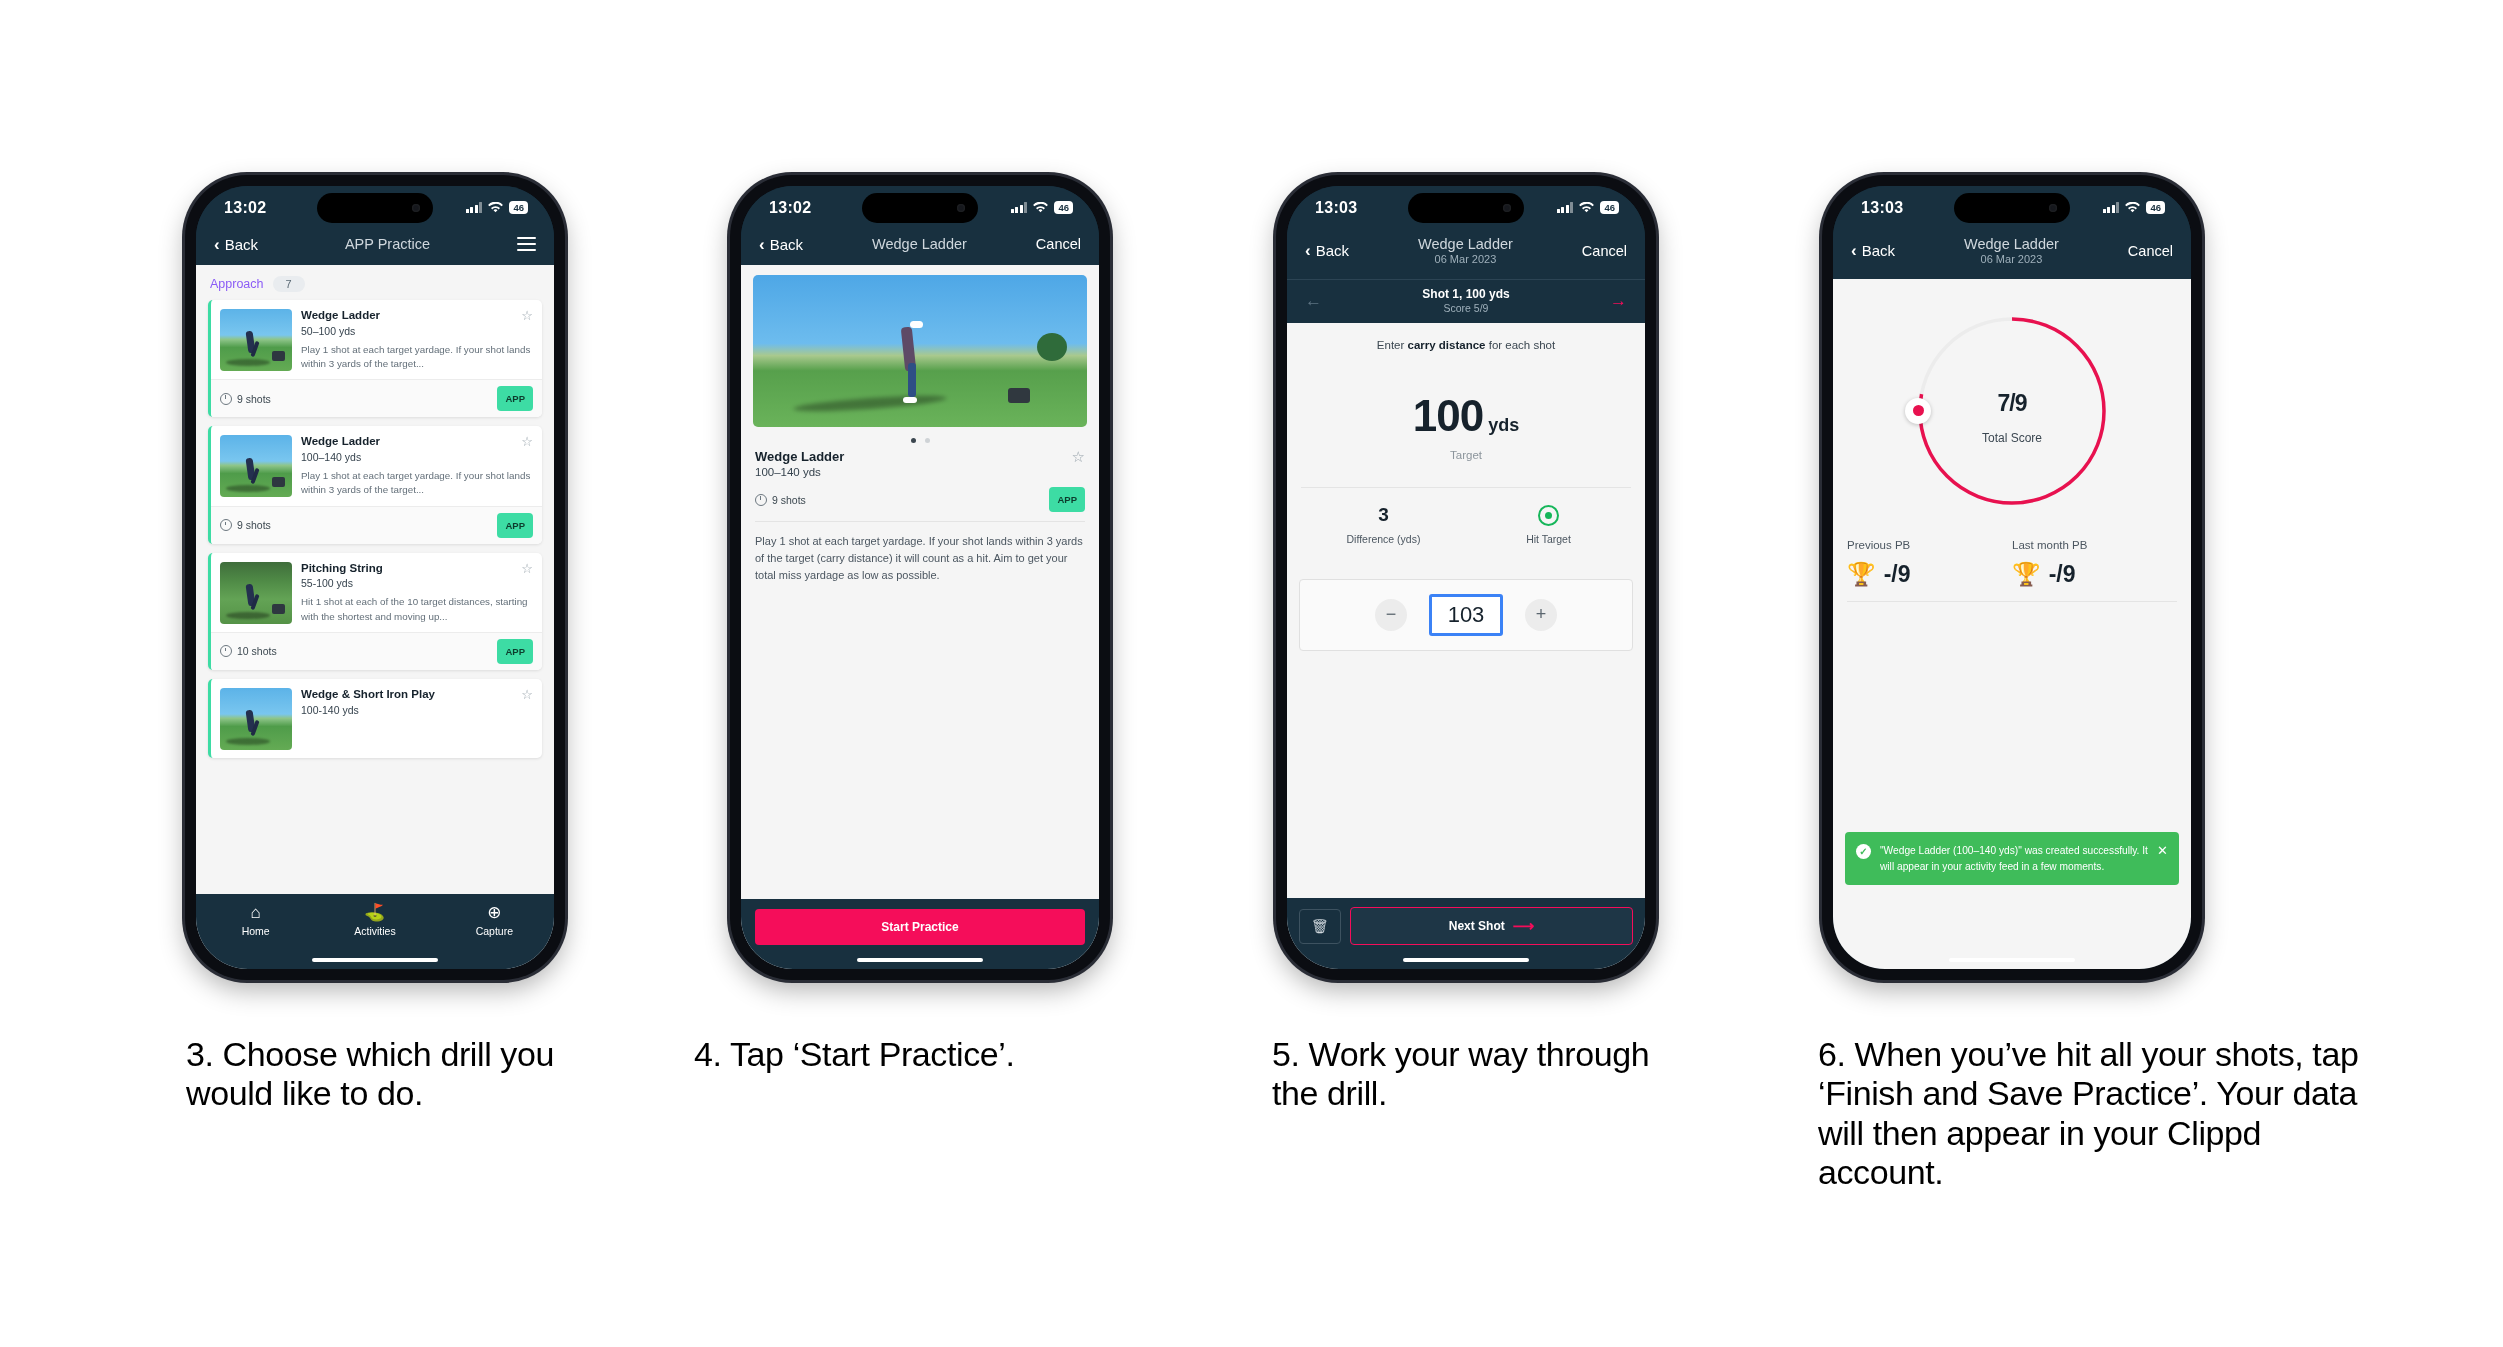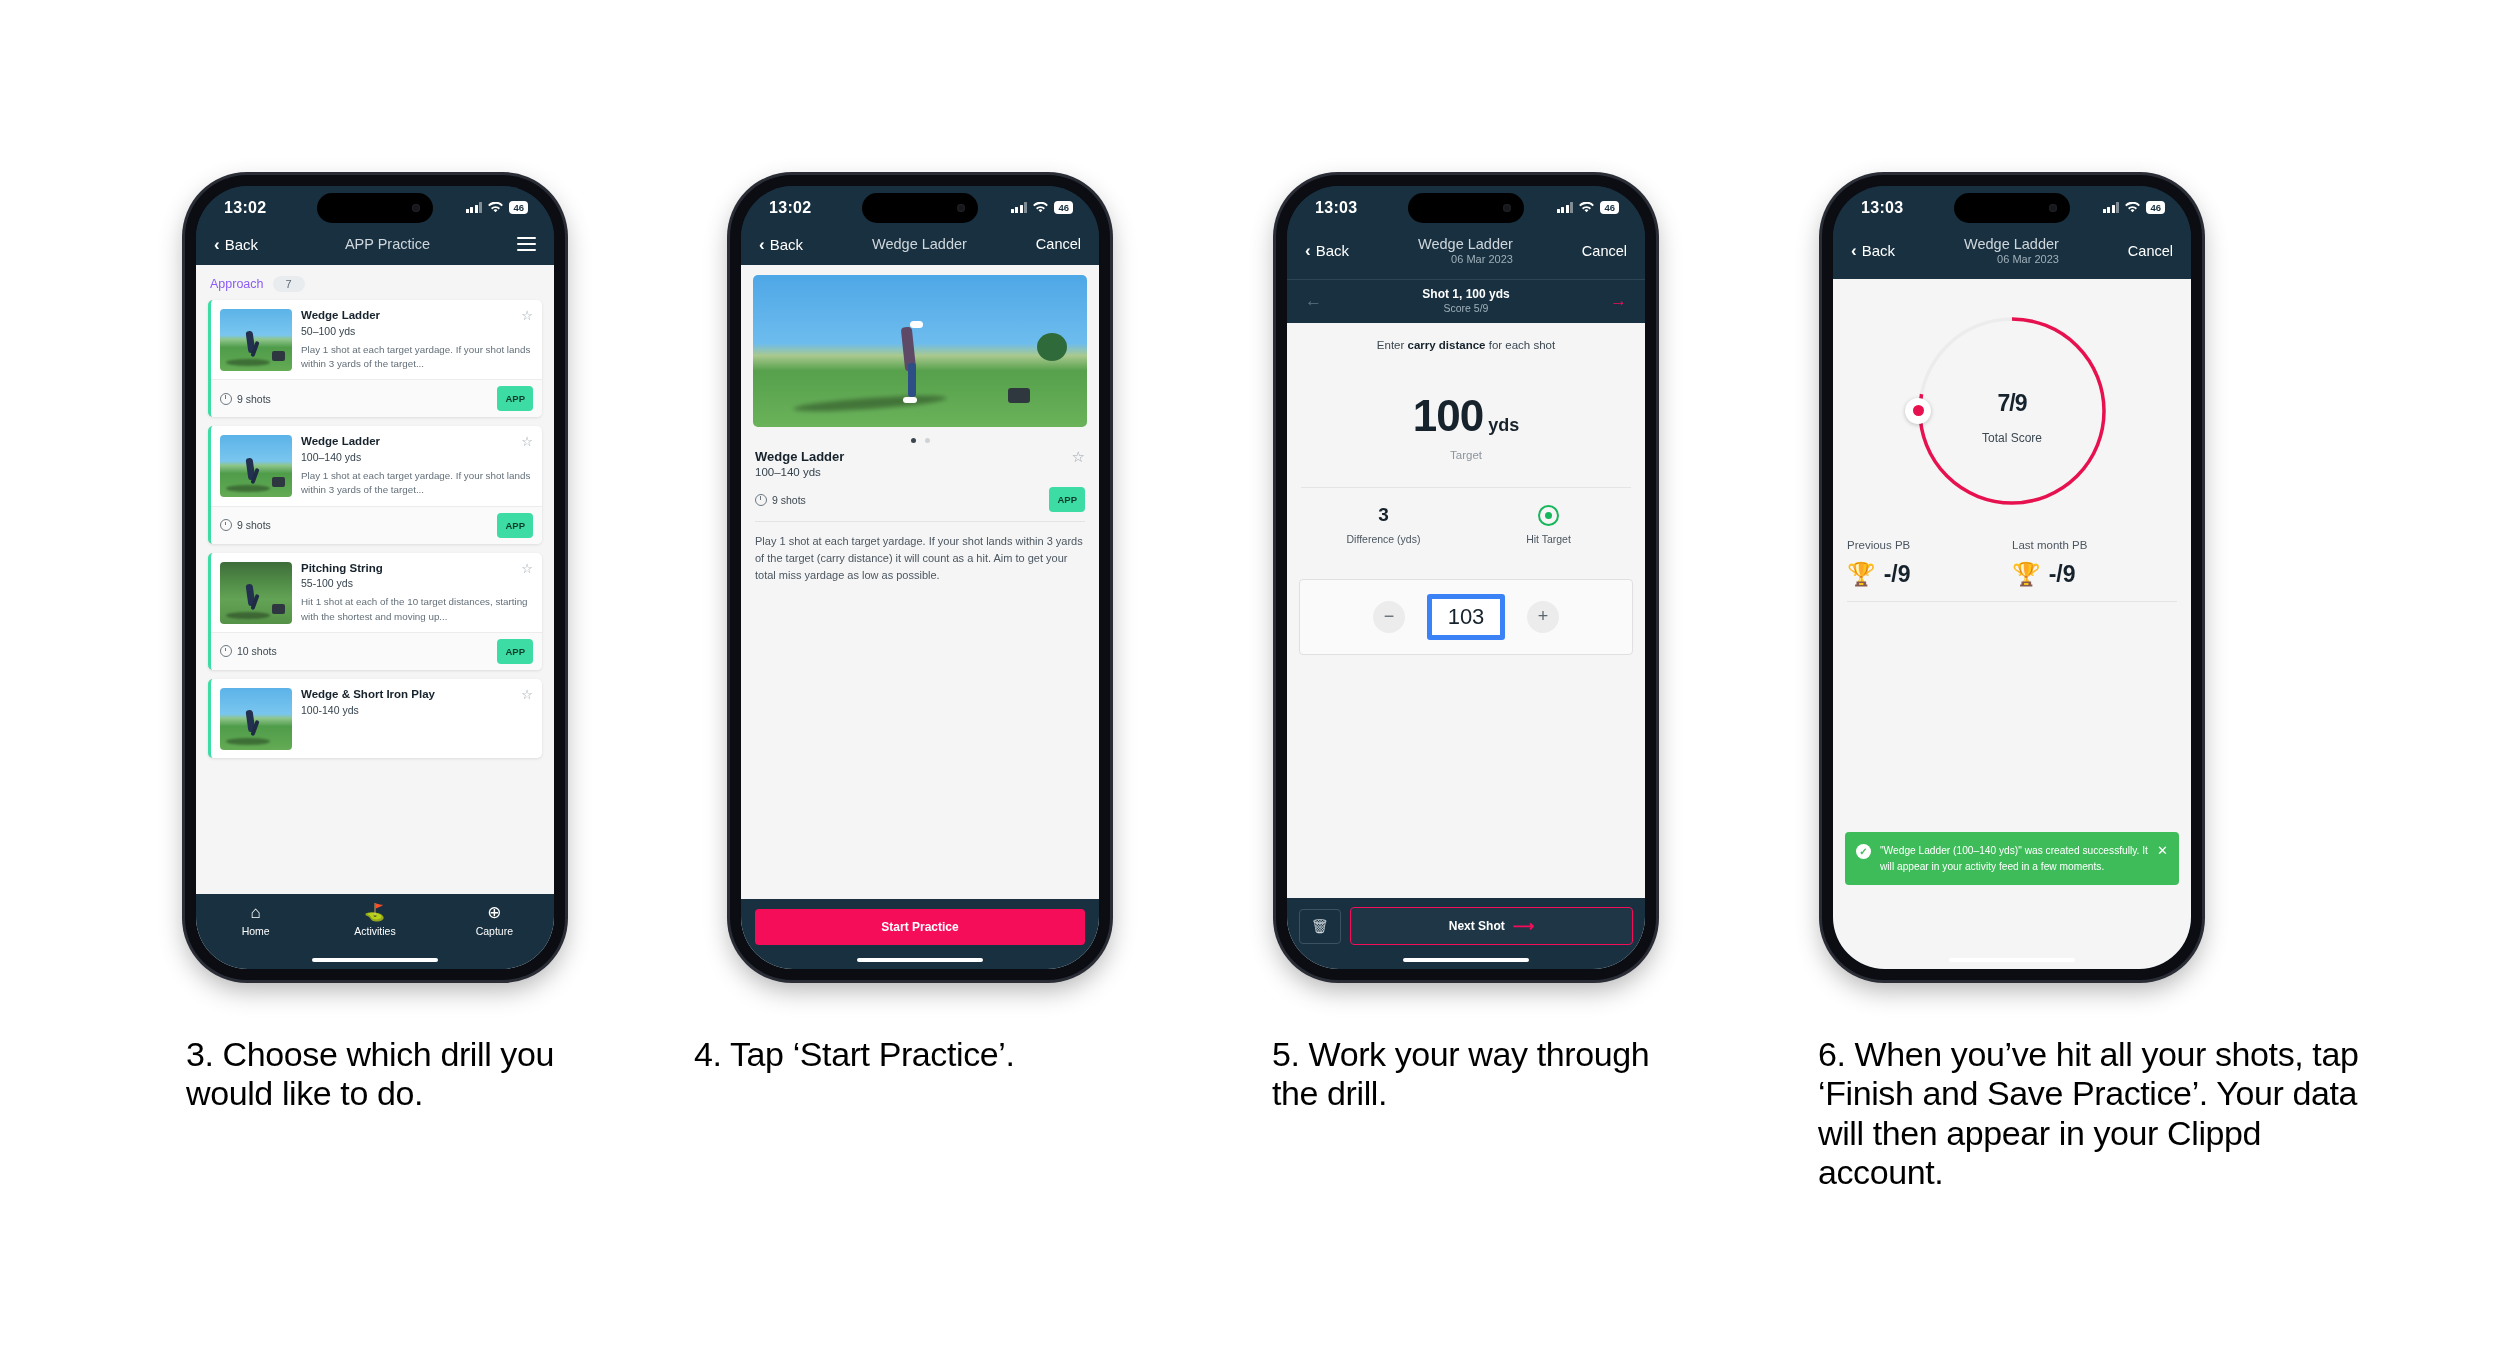--- a/index.html
+++ b/index.html
@@ -39,21 +39,21 @@
   .batt{
     font-size:9.5px;font-weight:bold;color:#18303f;background:#fff;
     border-radius:4px;padding:1px 4px;line-height:1.25;
   }
   .navbar{
     flex:0 0 auto;background:#18303f;color:#fff;display:flex;align-items:center;
     justify-content:space-between;padding:6px 18px 12px;box-sizing:border-box;
   }
   .nav-back{display:flex;align-items:center;gap:5px;font-size:15px;}
   .nav-title{font-size:14.5px;color:#cfd7dd;text-align:center;line-height:1.25;}
-  .nav-title .sub{font-size:11px;color:#9fb0bb;display:block;text-align:right;}
+  .nav-title .sub{font-size:11px;color:#9fb0bb;display:block;}
   .nav-right{font-size:14.5px;color:#fff;}
   .chev{font-size:17px;line-height:1;font-weight:bold;}
   .hamb{display:flex;flex-direction:column;gap:4px;}
   .hamb span{display:block;width:19px;height:2.2px;background:#fff;border-radius:1px;}
   .body{flex:1 1 auto;background:#f5f5f5;overflow:hidden;position:relative;}
 
   
   .sect-head{display:flex;align-items:center;gap:9px;padding:11px 14px 8px;}
   .sect-head .t{font-size:12.5px;color:#8b5cf6;}
   .pill{background:#e9ecef;color:#5c6b76;font-size:11px;border-radius:11px;padding:2px 13px;}
@@ -151,21 +151,21 @@
   .stat .l{font-size:10.5px;color:#4b5660;margin-top:7px;}
   .ring-ic{width:17px;height:17px;border:2.4px solid #16b65a;border-radius:50%;margin:1px auto 0;
     display:flex;align-items:center;justify-content:center;}
   .ring-ic i{width:7px;height:7px;border-radius:50%;background:#16b65a;display:block;}
   .stepper{
     margin:34px 12px 0;border:1px solid #e0e0e0;border-radius:4px;background:#fafafa;
     display:flex;align-items:center;justify-content:center;gap:22px;padding:14px 0;
   }
   .step-btn{width:32px;height:32px;border-radius:50%;background:#ececec;color:#5b666f;
     display:flex;align-items:center;justify-content:center;font-size:18px;}
-  .step-val{border:5px solid #3b82f6;border-radius:3px;background:#fff;width:68px;text-align:center;
+  .step-val{border:3px solid #3b82f6;border-radius:3px;background:#fff;width:68px;text-align:center;
     font-size:22px;color:#16222c;padding:5px 0;}
   .footrow{position:absolute;left:0;right:0;bottom:0;background:#18303f;padding:9px 12px 24px;
     display:flex;gap:9px;align-items:center;}
   .trash{width:40px;height:33px;border:1px solid #3d5260;border-radius:4px;color:#cfd7dd;
     display:flex;align-items:center;justify-content:center;font-size:14px;flex:0 0 40px;}
   .nextbtn{flex:1 1 auto;border:1px solid #f50d5a;background:#1e3646;color:#fff;border-radius:4px;
     text-align:center;font-size:12px;font-weight:bold;padding:9px 0;
     display:flex;align-items:center;justify-content:center;gap:8px;}
   .nextbtn .a{color:#f50d5a;font-size:15px;}
 

